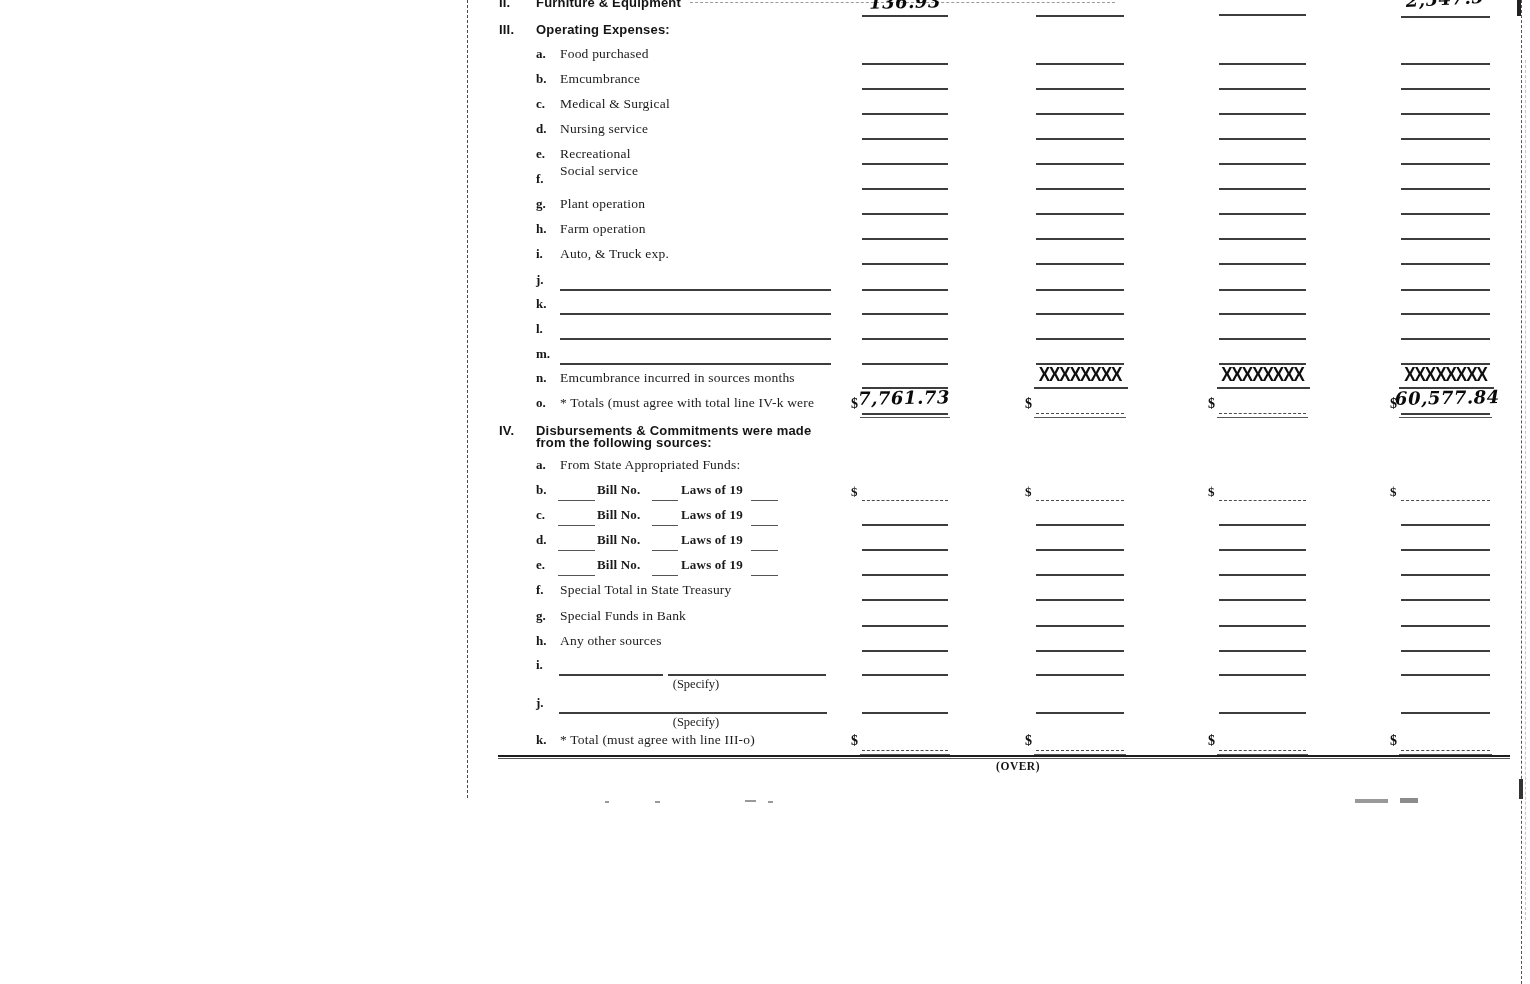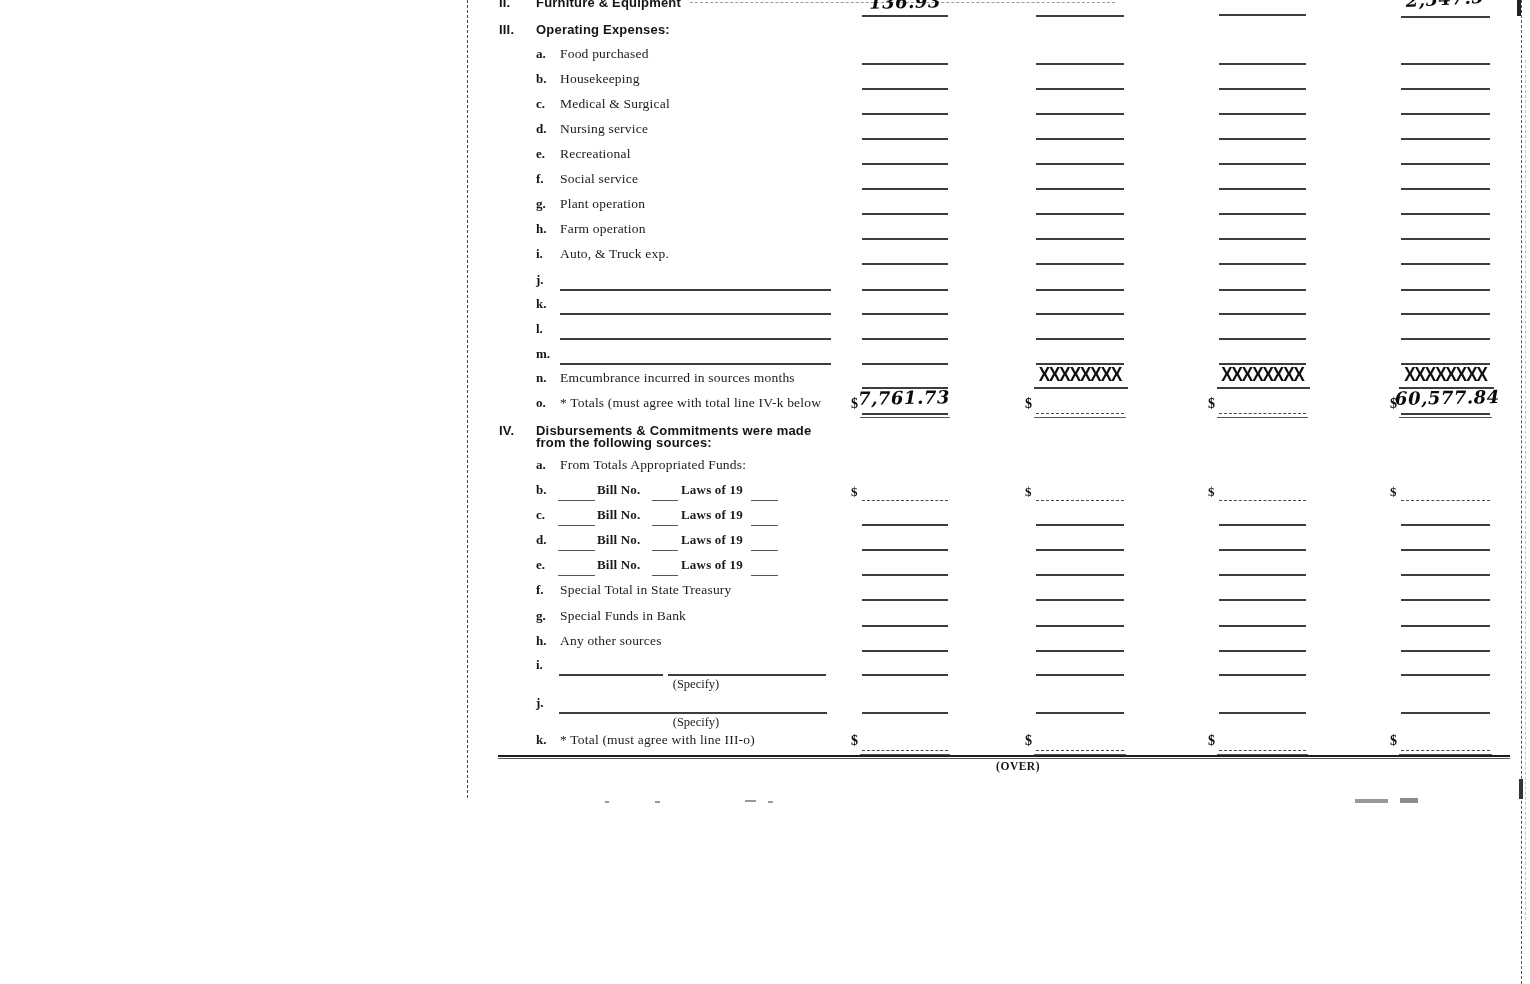--- a/index.html
+++ b/index.html
@@ -67,21 +67,21 @@
   <div class="rule2" style="left:498px;top:755px;width:1012px;"></div>
   <div class="over" style="left:950px;top:760px;width:90px;">(OVER)</div>
 
 <div class="letter" style="left: 536px; top: 46px;">a.</div>
     <div class="lbl" style="left: 560px; top: 46px;">Food purchased</div>
     <div class="ln" style="left: 862px; top: 63px; width: 86px;"></div>
     <div class="ln" style="left: 1036px; top: 63px; width: 88px;"></div>
     <div class="ln" style="left: 1219px; top: 63px; width: 87px;"></div>
     <div class="ln" style="left: 1401px; top: 63px; width: 89px;"></div>
     <div class="letter" style="left: 536px; top: 71px;">b.</div>
-    <div class="lbl" style="left: 560px; top: 71px;">Housekeeping</div>
+    <div class="lbl" style="left: 560px; top: 71px;">Emcumbrance</div>
     <div class="ln" style="left: 862px; top: 88px; width: 86px;"></div>
     <div class="ln" style="left: 1036px; top: 88px; width: 88px;"></div>
     <div class="ln" style="left: 1219px; top: 88px; width: 87px;"></div>
     <div class="ln" style="left: 1401px; top: 88px; width: 89px;"></div>
     <div class="letter" style="left: 536px; top: 96px;">c.</div>
     <div class="lbl" style="left: 560px; top: 96px;">Medical &amp; Surgical</div>
     <div class="ln" style="left: 862px; top: 113px; width: 86px;"></div>
     <div class="ln" style="left: 1036px; top: 113px; width: 88px;"></div>
     <div class="ln" style="left: 1219px; top: 113px; width: 87px;"></div>
     <div class="ln" style="left: 1401px; top: 113px; width: 89px;"></div>
@@ -91,21 +91,21 @@
     <div class="ln" style="left: 1036px; top: 138px; width: 88px;"></div>
     <div class="ln" style="left: 1219px; top: 138px; width: 87px;"></div>
     <div class="ln" style="left: 1401px; top: 138px; width: 89px;"></div>
     <div class="letter" style="left: 536px; top: 146px;">e.</div>
     <div class="lbl" style="left: 560px; top: 146px;">Recreational</div>
     <div class="ln" style="left: 862px; top: 163px; width: 86px;"></div>
     <div class="ln" style="left: 1036px; top: 163px; width: 88px;"></div>
     <div class="ln" style="left: 1219px; top: 163px; width: 87px;"></div>
     <div class="ln" style="left: 1401px; top: 163px; width: 89px;"></div>
     <div class="letter" style="left: 536px; top: 171px;">f.</div>
-    <div class="lbl" style="left: 560px; top: 171px;">Social service</div>
+    <div class="lbl" style="left: 560px; top: 163px;">Social service</div>
     <div class="ln" style="left: 862px; top: 188px; width: 86px;"></div>
     <div class="ln" style="left: 1036px; top: 188px; width: 88px;"></div>
     <div class="ln" style="left: 1219px; top: 188px; width: 87px;"></div>
     <div class="ln" style="left: 1401px; top: 188px; width: 89px;"></div>
     <div class="letter" style="left: 536px; top: 196px;">g.</div>
     <div class="lbl" style="left: 560px; top: 196px;">Plant operation</div>
     <div class="ln" style="left: 862px; top: 213px; width: 86px;"></div>
     <div class="ln" style="left: 1036px; top: 213px; width: 88px;"></div>
     <div class="ln" style="left: 1219px; top: 213px; width: 87px;"></div>
     <div class="ln" style="left: 1401px; top: 213px; width: 89px;"></div>
@@ -148,37 +148,37 @@
     <div class="letter" style="left: 536px; top: 370px;">n.</div>
     <div class="lbl" style="left: 560px; top: 370px;">Emcumbrance incurred in sources months</div>
     <div class="ln" style="left: 862px; top: 387px; width: 86px;"></div>
     <div class="xxx" style="left: 1030px; top: 365px; width: 100px;">XXXXXXXX</div>
     <div class="ln" style="left: 1034px; top: 387px; width: 94px;"></div>
     <div class="xxx" style="left: 1213px; top: 365px; width: 99px;">XXXXXXXX</div>
     <div class="ln" style="left: 1217px; top: 387px; width: 93px;"></div>
     <div class="xxx" style="left: 1395px; top: 365px; width: 101px;">XXXXXXXX</div>
     <div class="ln" style="left: 1399px; top: 387px; width: 95px;"></div>
     <div class="letter" style="left: 536px; top: 395px;">o.</div>
-    <div class="lbl" style="left: 560px; top: 395px;">* Totals (must agree with total line IV-k below</div>
+    <div class="lbl" style="left: 560px; top: 395px;">* Totals (must agree with total line IV-k were</div>
     <div class="dollar big" style="left: 851px; top: 396px;">$</div>
     <div class="hw" style="left: 856px; top: 387px; width: 96px;">7,761.73</div>
     <div class="ln" style="left: 862px; top: 413px; width: 86px;"></div>
     <div class="ln thin" style="left: 860px; top: 417px; width: 90px;"></div>
     <div class="dollar big" style="left: 1025px; top: 396px;">$</div>
     <div class="ln dot" style="left: 1036px; top: 413px; width: 88px;"></div>
     <div class="ln thin" style="left: 1034px; top: 417px; width: 92px;"></div>
     <div class="dollar big" style="left: 1208px; top: 396px;">$</div>
     <div class="ln dot" style="left: 1219px; top: 413px; width: 87px;"></div>
     <div class="ln thin" style="left: 1217px; top: 417px; width: 91px;"></div>
     <div class="dollar big" style="left: 1390px; top: 396px;">$</div>
     <div class="hw" style="left: 1395px; top: 387px; width: 99px;">60,577.84</div>
     <div class="ln" style="left: 1401px; top: 413px; width: 89px;"></div>
     <div class="ln thin" style="left: 1399px; top: 417px; width: 93px;"></div>
     <div class="letter" style="left: 536px; top: 457px;">a.</div>
-    <div class="lbl" style="left: 560px; top: 457px;">From Totals Appropriated Funds:</div>
+    <div class="lbl" style="left: 560px; top: 457px;">From State Appropriated Funds:</div>
     <div class="letter" style="left: 536px; top: 482px;">b.</div>
     <div class="ln thin" style="left: 558px; top: 500px; width: 37px;"></div>
     <div class="lbl bold" style="left: 597px; top: 482px;">Bill No.</div>
     <div class="ln thin" style="left: 652px; top: 500px; width: 26px;"></div>
     <div class="lbl bold" style="left: 681px; top: 482px;">Laws of 19</div>
     <div class="ln thin" style="left: 751px; top: 500px; width: 27px;"></div>
     <div class="dollar" style="left: 851px; top: 484px;">$</div>
     <div class="ln dot" style="left: 862px; top: 500px; width: 86px;"></div>
     <div class="dollar" style="left: 1025px; top: 484px;">$</div>
     <div class="ln dot" style="left: 1036px; top: 500px; width: 88px;"></div>

